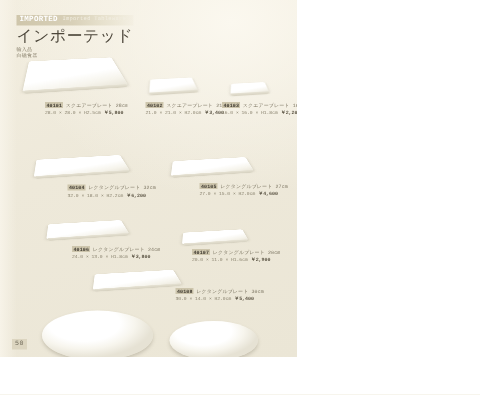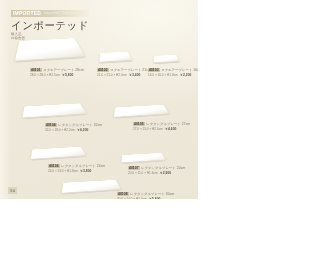--- a/index.html
+++ b/index.html
@@ -3,24 +3,24 @@
 <meta charset="utf-8">
 <style>
   html, body {
     margin: 0;
     padding: 0;
     background: #ffffff;
   }
   .page {
     position: relative;
     width: 198px;
-    height: 199px;
+    height: 238px;
     overflow: hidden;
     background: #efeadb;
-    font-family: Liberation Sans, sans-serif;
+    font-family: Liberation Mono, monospace;
     -webkit-font-smoothing: antialiased;
   }
   
   .paper-wash {
     position: absolute;
     inset: 0;
     background:
       radial-gradient(120% 80% at 78% 6%, #fbf8ef 0%, rgba(251,248,239,0) 62%),
       linear-gradient(160deg, #f3eee0 0%, #eee9da 42%, #ebe6d6 100%);
   }

